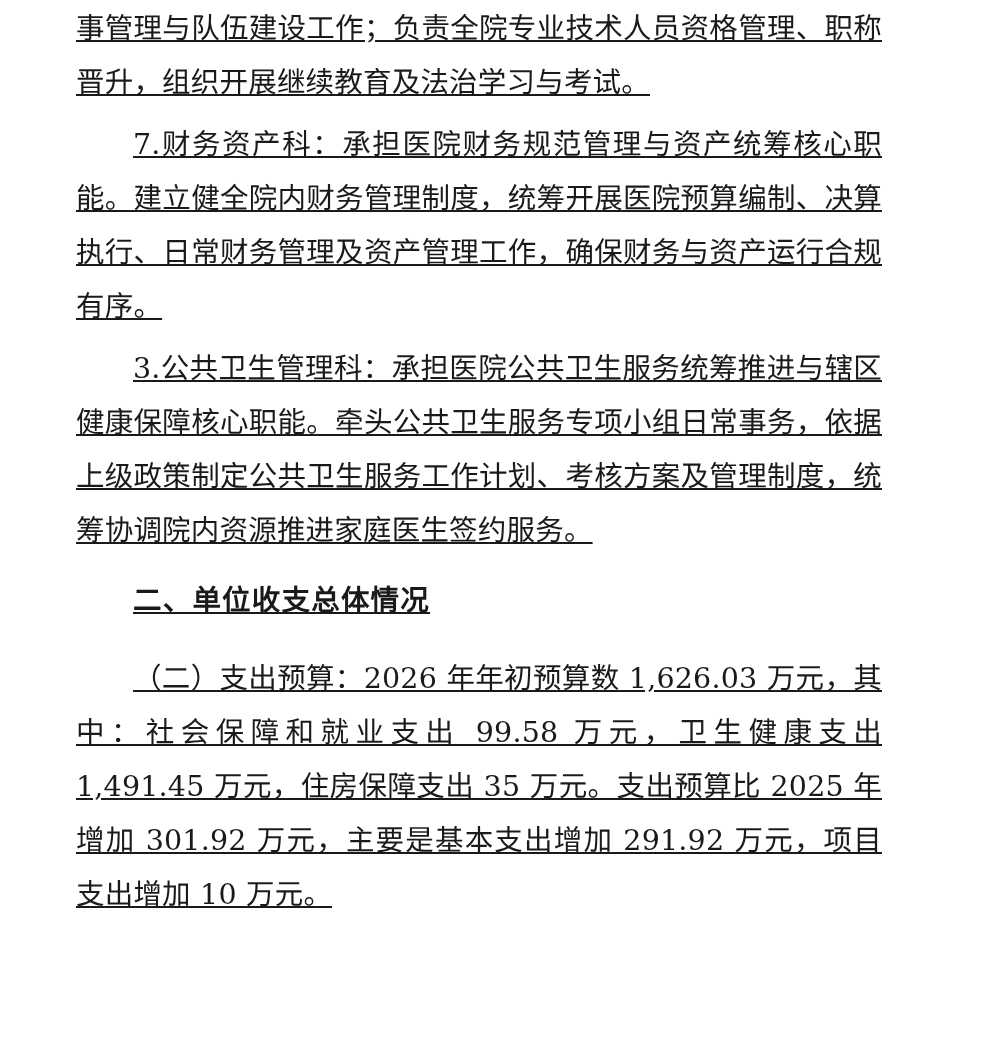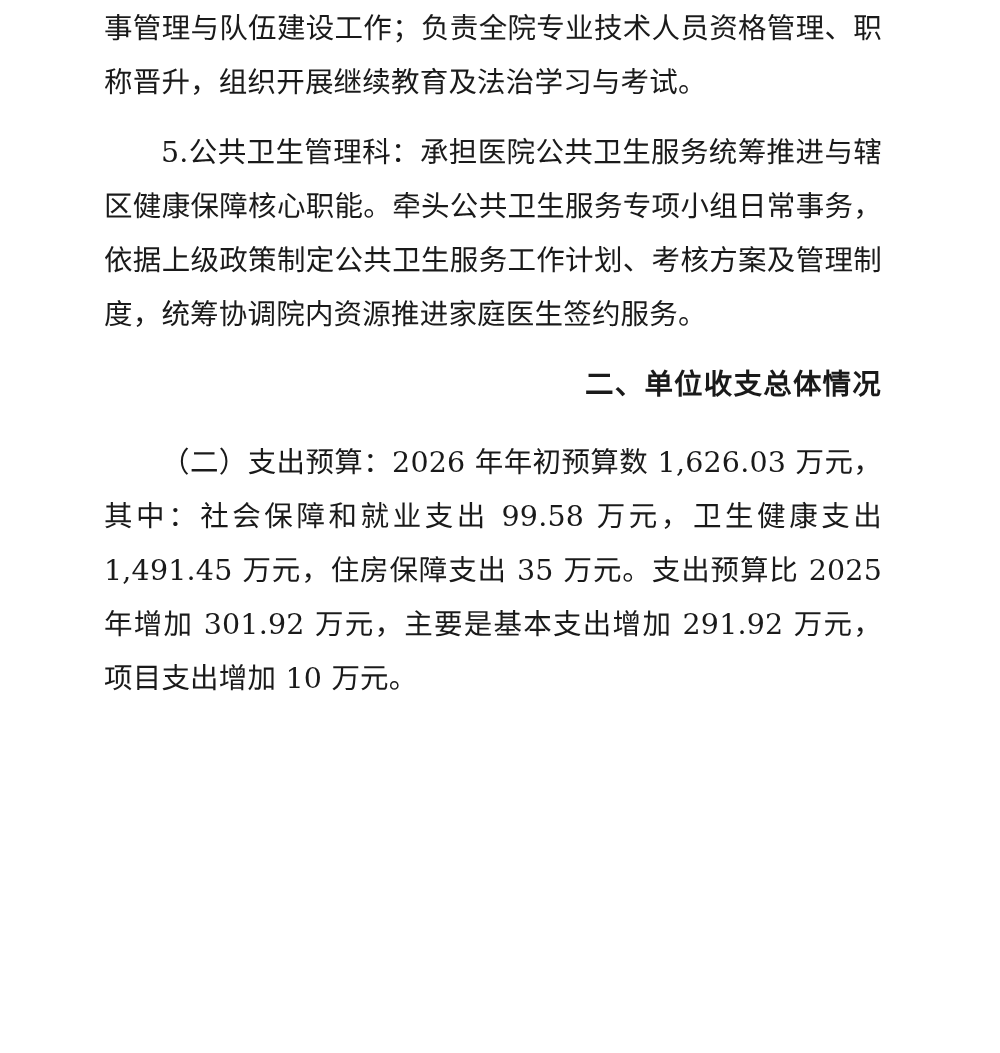--- a/index.html
+++ b/index.html
@@ -11,22 +11,23 @@
     width: 1000px;
     height: 1053px;
     overflow: hidden;
     font-family: "DejaVu Serif", "Liberation Serif", serif;
     color: #1a1a1a;
   }
   .page {
     width: 1000px;
     height: 954px;
     box-sizing: border-box;
-    padding: 0 118px 0 104px;
+    padding: 0 118px 0 76px;
     position: relative;
+    text-decoration: underline;
   }
   .doc-body {
     padding-top: 2px;
   }
   p.para {
     margin: 0;
     font-size: 28.5px;
     line-height: 54px;
     text-align: justify;
     text-justify: inter-ideograph;
@@ -37,39 +38,39 @@
     text-indent: 57px;
   }
   p.heading {
     margin: 0;
     font-size: 28.5px;
     line-height: 54px;
     font-weight: bold;
     text-indent: 57px;
     letter-spacing: 1.2px;
     font-family: "DejaVu Sans", "Liberation Sans", sans-serif;
-    text-align: right;
   }
   .gap-sm { height: 8px; }
   .gap-md { height: 16px; }
 </style>
 </head>
 <body>
 
 <div class="page">
   <div class="doc-body">
 
     <p class="para">事管理与队伍建设工作；负责全院专业技术人员资格管理、职称晋升，组织开展继续教育及法治学习与考试。</p>
 
     <div class="gap-sm"></div>
 
+    <p class="para indent">7.财务资产科：承担医院财务规范管理与资产统筹核心职能。建立健全院内财务管理制度，统筹开展医院预算编制、决算执行、日常财务管理及资产管理工作，确保财务与资产运行合规有序。</p>
 
     <div class="gap-sm"></div>
 
-    <p class="para indent">5.公共卫生管理科：承担医院公共卫生服务统筹推进与辖区健康保障核心职能。牵头公共卫生服务专项小组日常事务，依据上级政策制定公共卫生服务工作计划、考核方案及管理制度，统筹协调院内资源推进家庭医生签约服务。</p>
+    <p class="para indent">3.公共卫生管理科：承担医院公共卫生服务统筹推进与辖区健康保障核心职能。牵头公共卫生服务专项小组日常事务，依据上级政策制定公共卫生服务工作计划、考核方案及管理制度，统筹协调院内资源推进家庭医生签约服务。</p>
 
     <div class="gap-md"></div>
 
     <p class="heading">二、单位收支总体情况</p>
 
     <div class="gap-sm"></div>
 
 
     <div class="gap-md"></div>
 

